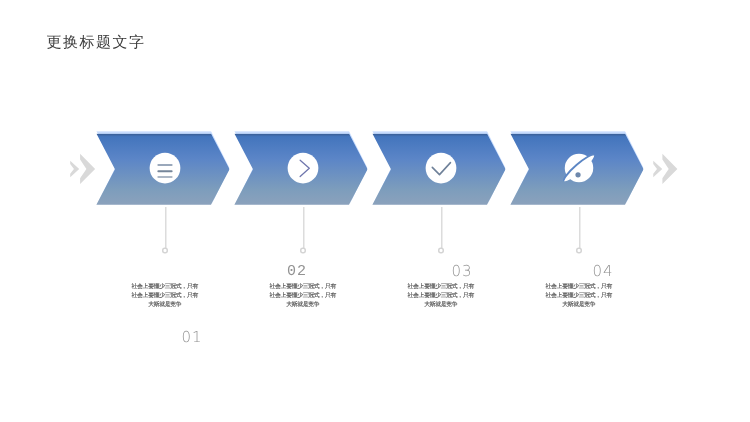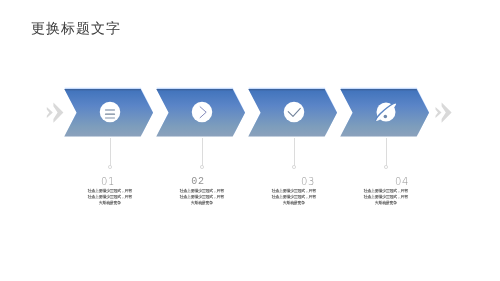--- a/index.html
+++ b/index.html
@@ -2,21 +2,21 @@
 <html><head>
 <meta charset="utf-8">
 <title>更换标题文字</title>
 <style>
   html,body{margin:0;padding:0;}
   body{width:500px;height:281px;background:#ffffff;overflow:hidden;
        font-family:"Liberation Sans",sans-serif;-webkit-font-smoothing:antialiased;}
   .slide{position:relative;width:500px;height:281px;background:#fff;overflow:hidden;}
 
   .title{position:absolute;left:31px;top:21.5px;transform:translateZ(0);
-         font-family:"Liberation Serif",serif;font-size:14px;color:#3a3a3a;
+         font-family:"Liberation Serif",serif;font-size:10px;color:#3a3a3a;
          letter-spacing:1px;white-space:nowrap;line-height:14px;}
 
   
   .chevglow{position:absolute;top:87.4px;width:88.8px;height:49.6px;
         clip-path:polygon(0 0, 76.4px 0, 88.8px 50%, 76.4px 100%, 0 100%, 12.4px 50%);
         background:linear-gradient(180deg,rgba(199,220,254,0.25) 0%,rgba(199,220,254,1) 2.5%,
                    rgba(199,220,254,1) 91%,rgba(210,226,250,0) 100%);}
   .chev{position:absolute;top:89px;width:88.8px;height:47.5px;
         clip-path:polygon(0 0, 76.4px 0, 88.8px 50%, 76.4px 100%, 0 100%, 12.4px 50%);
         background:linear-gradient(180deg,#3b639e 0%,#3b639e 1.7%,#4270b4 3.4%,#4375bd 4.6%,
@@ -65,21 +65,21 @@
       <div class="ic" style="left: 94.95px;">
         <svg width="30" height="30" viewBox="-9.5 -9.5 60 60">
           <circle cx="20.5" cy="20.5" r="20.5" fill="#ffffff"></circle>
           <rect x="10.3" y="15.1" width="20.4" height="2.7" rx="1.3" fill="#9aa8bb"></rect>
           <rect x="10.3" y="23.5" width="20.4" height="2.7" rx="1.3" fill="#76869a"></rect>
           <rect x="10.3" y="31.2" width="20.4" height="2.7" rx="1.3" fill="#adb8c6"></rect>
         </svg>
       </div>
       <div class="stem" style="left: 109.95px;"></div>
       <div class="dot" style="left: 108.25px;"></div>
-      <div class="num" style="left: 68px;">01</div>
+      <div class="num" style="left: 88px; margin-top: 44px;">01</div>
       <div class="desc" style="left: 69.95px;">
         <div>社会上要懂少三冠式，只有</div>
         <div>社会上要懂少三冠式，只有</div>
         <div>大斯就是竞争</div>
       </div>
       <div class="chevglow" style="left: 156.25px;"></div>
       <div class="chev" style="left: 156.25px;"></div>
       <div class="ic" style="left: 186.95px;">
         <svg width="30" height="30" viewBox="-9.5 -9.5 60 60">
           <circle cx="20.5" cy="20.5" r="20.5" fill="#ffffff"></circle>

